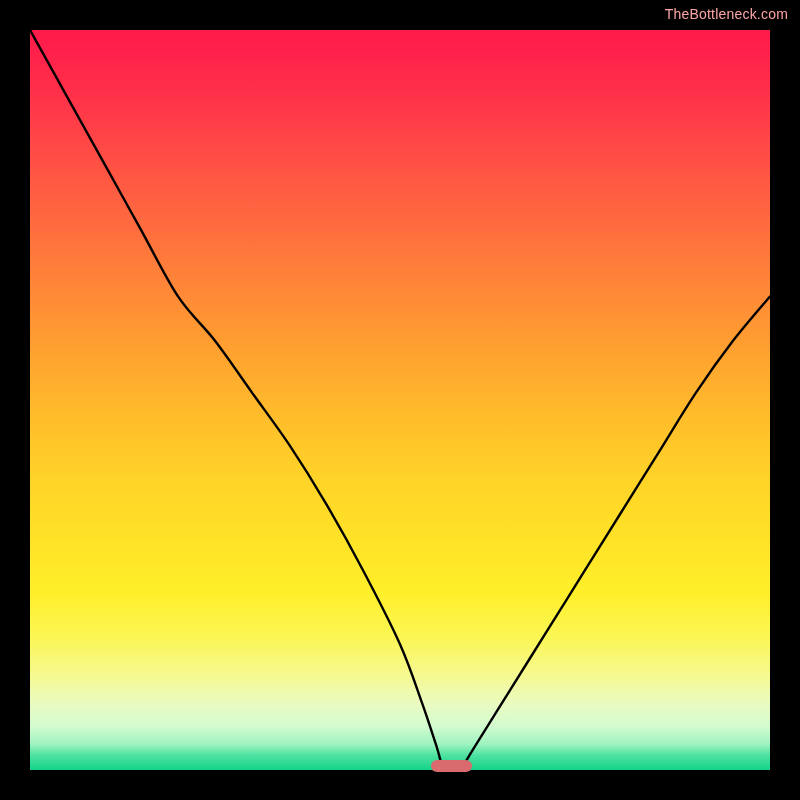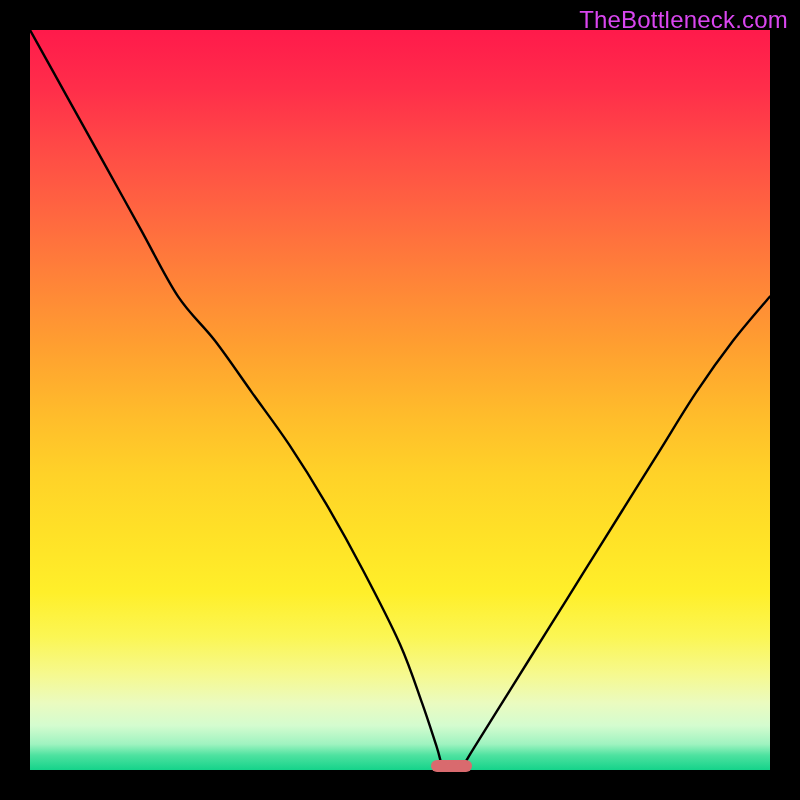--- a/index.html
+++ b/index.html
@@ -42,22 +42,22 @@
       #d4fccf 94%,
       #9ff3c0 96.5%,
       #4ee2a0 98%,
       #15d38a 100%
     );
   }
   .watermark {
     position: absolute;
     top: 6px;
     right: 12px;
-    color: #d946ef;
-    font-size: 24px;
+    color: #fca5a5;
+    font-size: 14px;
     letter-spacing: 0.2px;
     user-select: none;
   }
   svg.curve {
     position: absolute;
     left: 0;
     top: 0;
     width: 740px;
     height: 740px;
   }

